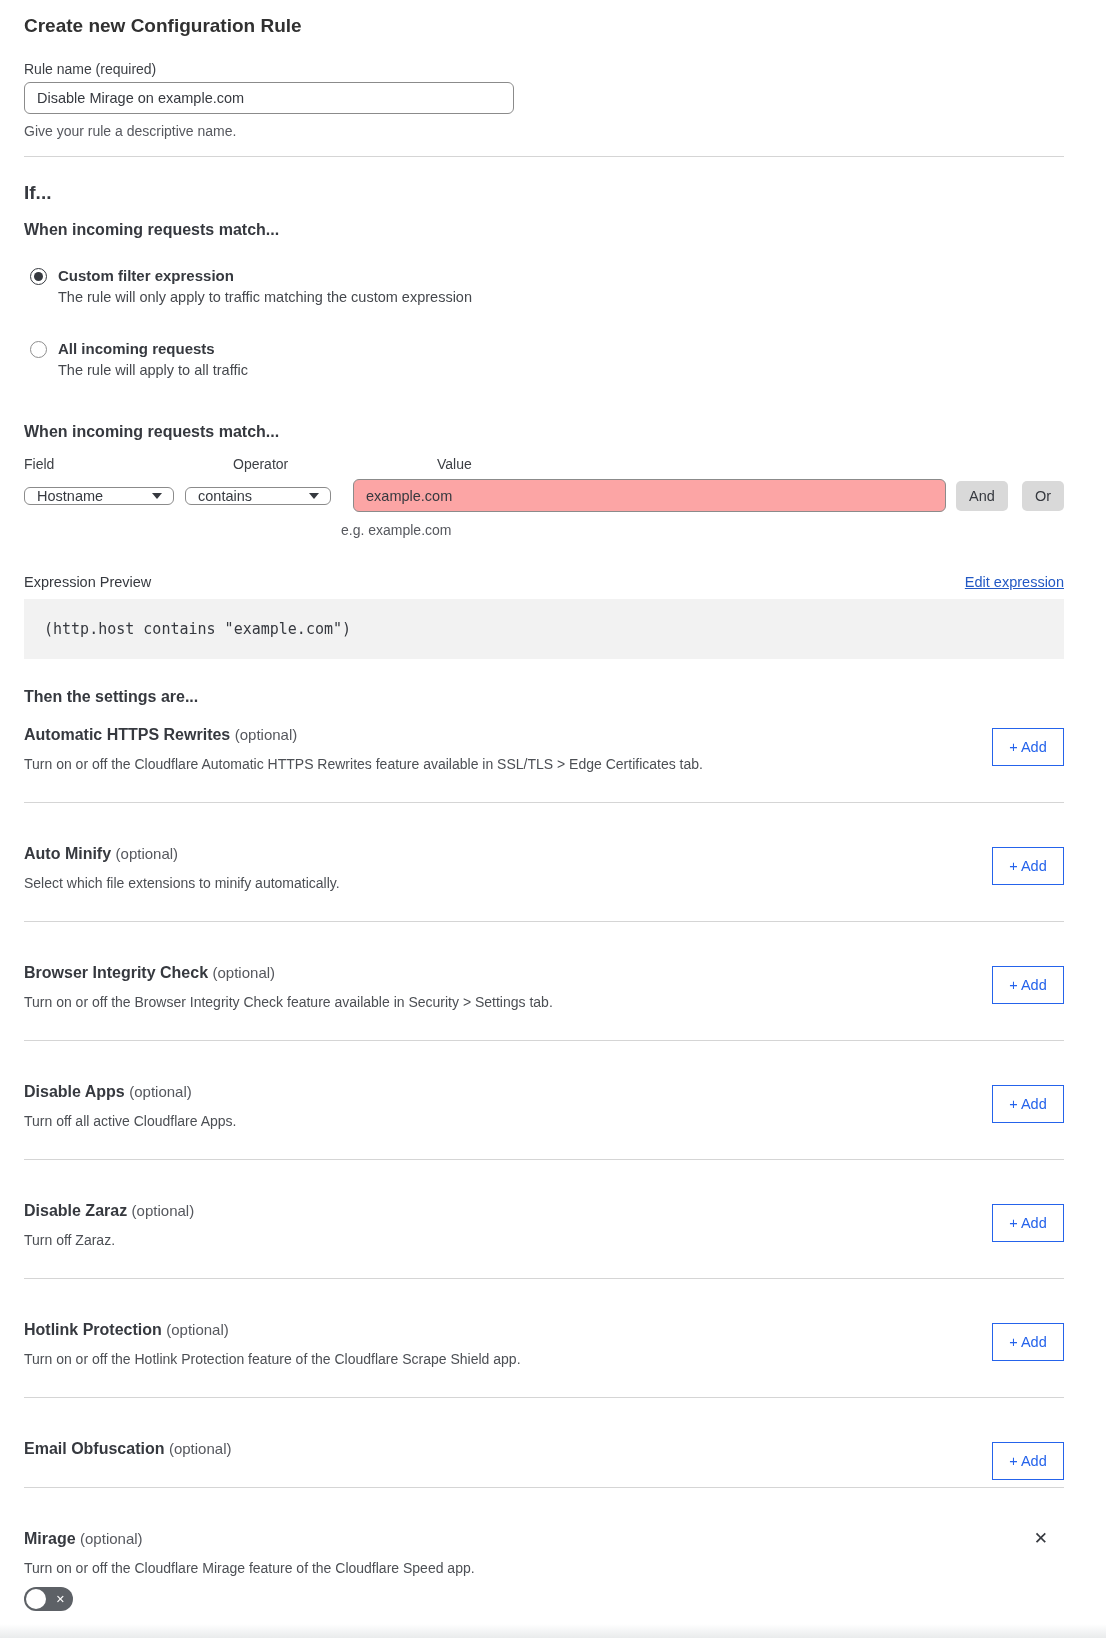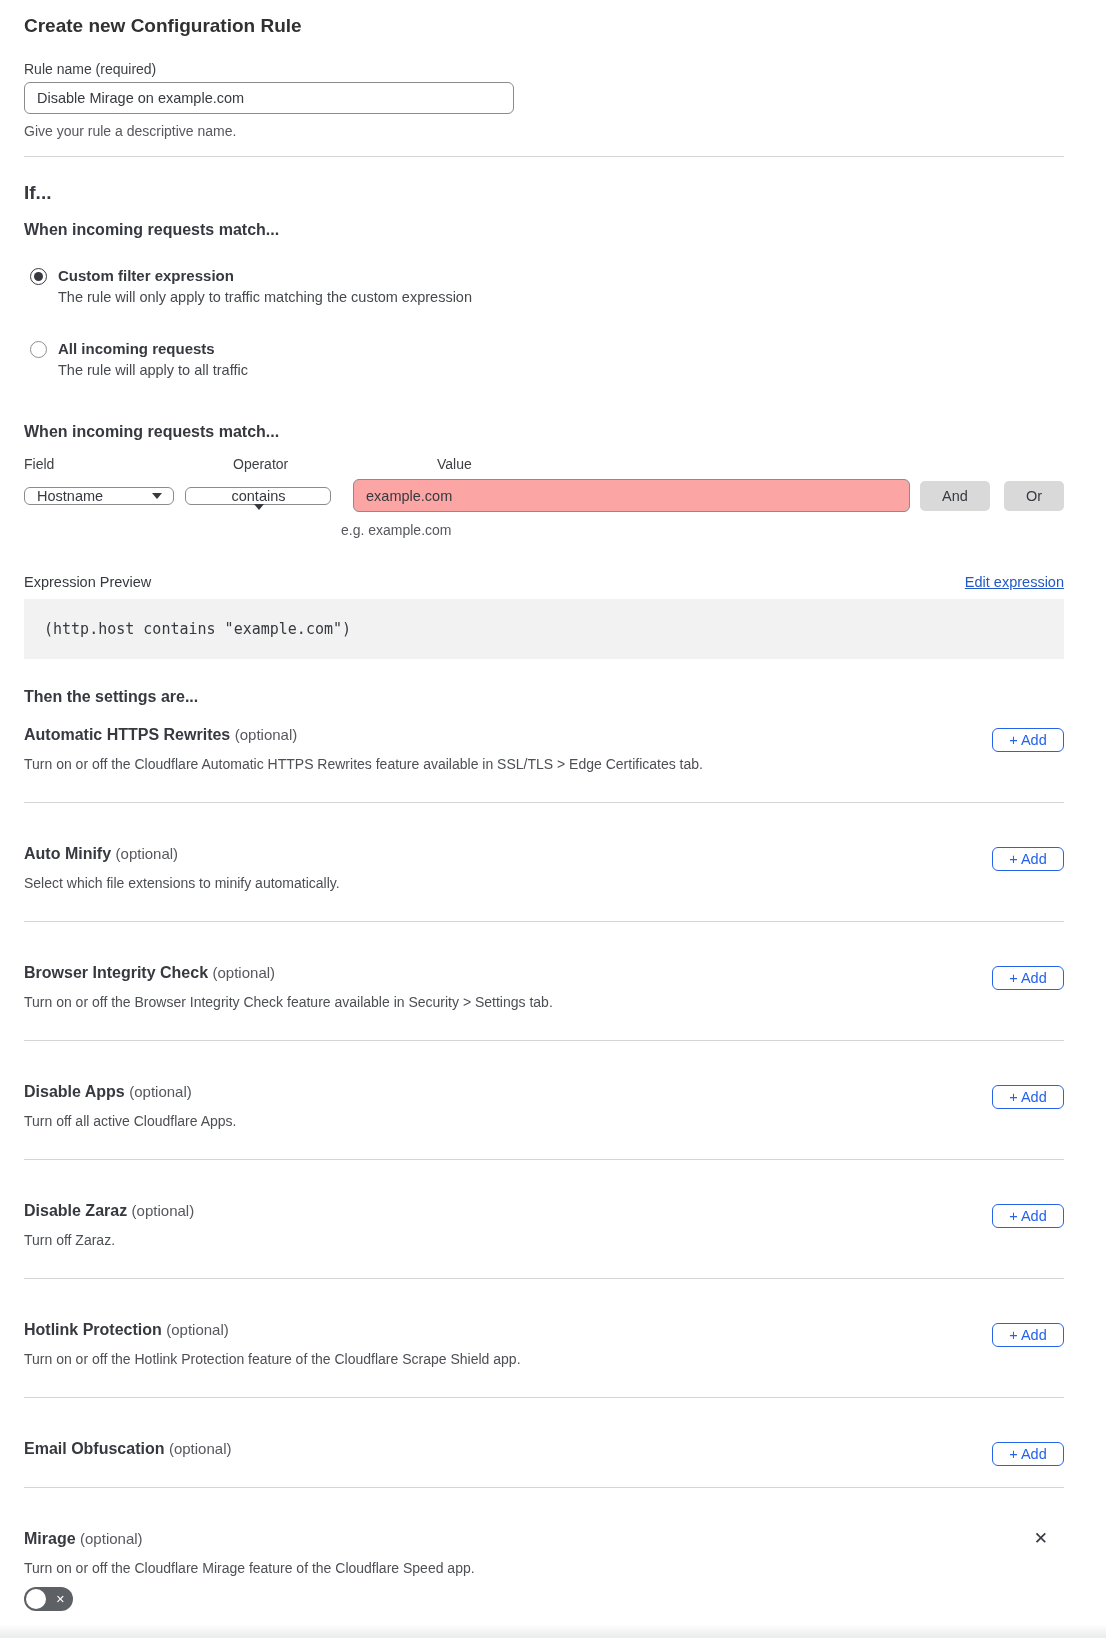--- a/index.html
+++ b/index.html
@@ -46,33 +46,33 @@
   .form-labels .col-operator { width:156px; }
   .form-labels .col-value { flex:1; }
 
   .form-row { display:flex; align-items:center; margin-top:6px; }
   .select {
     width:150px; height:18px; background:#fff; cursor:pointer;
     border:1px solid #8b8b8b; border-radius:6px;
     display:flex; align-items:center; justify-content:space-between;
     padding:0 11px 0 12px; font-size:14.5px;
   }
-  .select.operator-select { width:146px; margin-left:11px;flex-direction:column; }
+  .select.operator-select { width:146px; margin-left:11px; }
   .chevron {
     width:0; height:0;
     border-left:5px solid transparent; border-right:5px solid transparent;
     border-top:6px solid #36393f;
   }
   .value-input {
     flex:1; height:33px; margin-left:22px;
     background:#fca5a5; border:1px solid #8b8b8b; border-radius:6px;
     padding:0 12px; font-size:14.5px; color:#36393f; font-family:"Liberation Sans",sans-serif;
   }
   .btn-gray {
-    height:30px; padding:0 22px; margin-left:10px; cursor:pointer;
+    height:30px; padding:0 13px; margin-left:10px; cursor:pointer;
     background:#d9d9d9; border:none; border-radius:5px;
     font-size:14.5px; color:#36393f; font-family:"Liberation Sans",sans-serif;
   }
   .btn-gray.or-btn { margin-left:14px; }
   .value-help { margin-left:317px; margin-top:10px; font-size:14px; color:#56585e; line-height:17px; }
 
   .preview-row { display:flex; justify-content:space-between; align-items:baseline; margin-top:34px; }
   .preview-label { font-size:14.5px; line-height:18px; }
   .edit-link { font-size:14.5px; color:#2359c4; text-decoration:underline; cursor:pointer; }
 
@@ -84,22 +84,22 @@
 
   .then-heading { margin-top:28px; }
 
   .setting { position:relative; border-bottom:1px solid #d5d5d5; padding:41px 0 28px; }
   .setting.first { padding-top:18px; }
   .setting.last { border-bottom:none; padding-bottom:0; }
   .setting-title { font-size:16px; font-weight:bold; line-height:20px; }
   .setting-optional { font-size:15px; font-weight:normal; color:#56585e; }
   .setting-desc { font-size:14px; color:#4c4f54; line-height:19px; margin-top:10px; }
   .add-btn {
-    position:absolute; right:0; top:44px; width:72px; height:24px; cursor:pointer;
-    background:#ffffff; border:1px solid #2563eb; border-radius:6px;
+    position:absolute; right:0; top:44px; width:72px; height:38px; cursor:pointer;
+    background:#ffffff; border:1px solid #2563eb; border-radius:0;
     color:#2563eb; font-size:14.5px; font-family:"Liberation Sans",sans-serif;
   }
   .setting.first .add-btn { top:21px; }
   .close-icon {
     position:absolute; right:16px; top:42px;
     font-size:17px; line-height:17px; color:#36393f; cursor:pointer; font-weight:normal;
   }
 
   .toggle {
     margin-top:9px; width:49px; height:24px; border-radius:12px;

